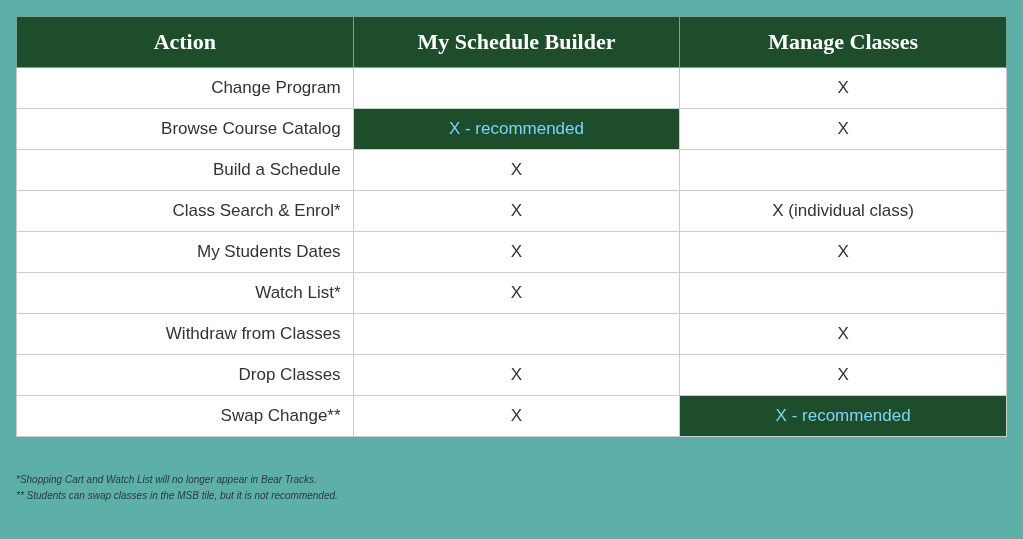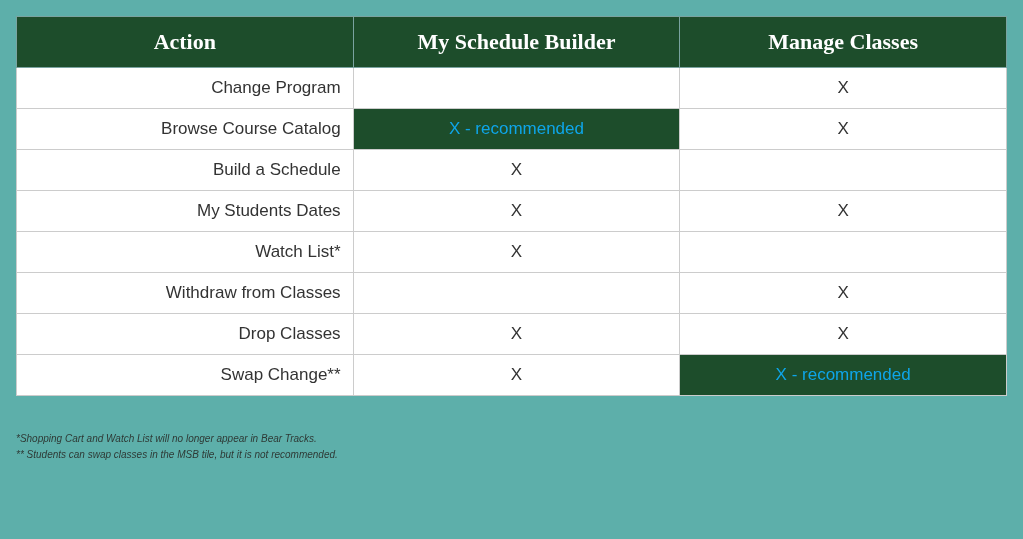--- a/index.html
+++ b/index.html
@@ -36,21 +36,21 @@
   td.action-cell {
     text-align: right;
     width: 34%;
   }
   td.val-cell {
     text-align: center;
     width: 33%;
   }
   td.rec {
     background: #1d4d2b;
-    color: #0ea5e9;
+    color: #7dd3fc;
   }
   .footnotes {
     margin-top: 36px;
     font-style: italic;
     font-size: 10px;
     color: #2e3a36;
     line-height: 1.4;
   }
   .footnotes div { margin-bottom: 2px; }
 </style>
@@ -75,20 +75,25 @@
         <td class="action-cell">Browse Course Catalog</td>
         <td class="val-cell rec">X - recommended</td>
         <td class="val-cell">X</td>
       </tr>
       <tr>
         <td class="action-cell">Build a Schedule</td>
         <td class="val-cell">X</td>
         <td class="val-cell"></td>
       </tr>
       <tr>
+        <td class="action-cell">Class Search &amp; Enrol*</td>
+        <td class="val-cell">X</td>
+        <td class="val-cell">X (individual class)</td>
+      </tr>
+      <tr>
         <td class="action-cell">My Students Dates</td>
         <td class="val-cell">X</td>
         <td class="val-cell">X</td>
       </tr>
       <tr>
         <td class="action-cell">Watch List*</td>
         <td class="val-cell">X</td>
         <td class="val-cell"></td>
       </tr>
       <tr>

